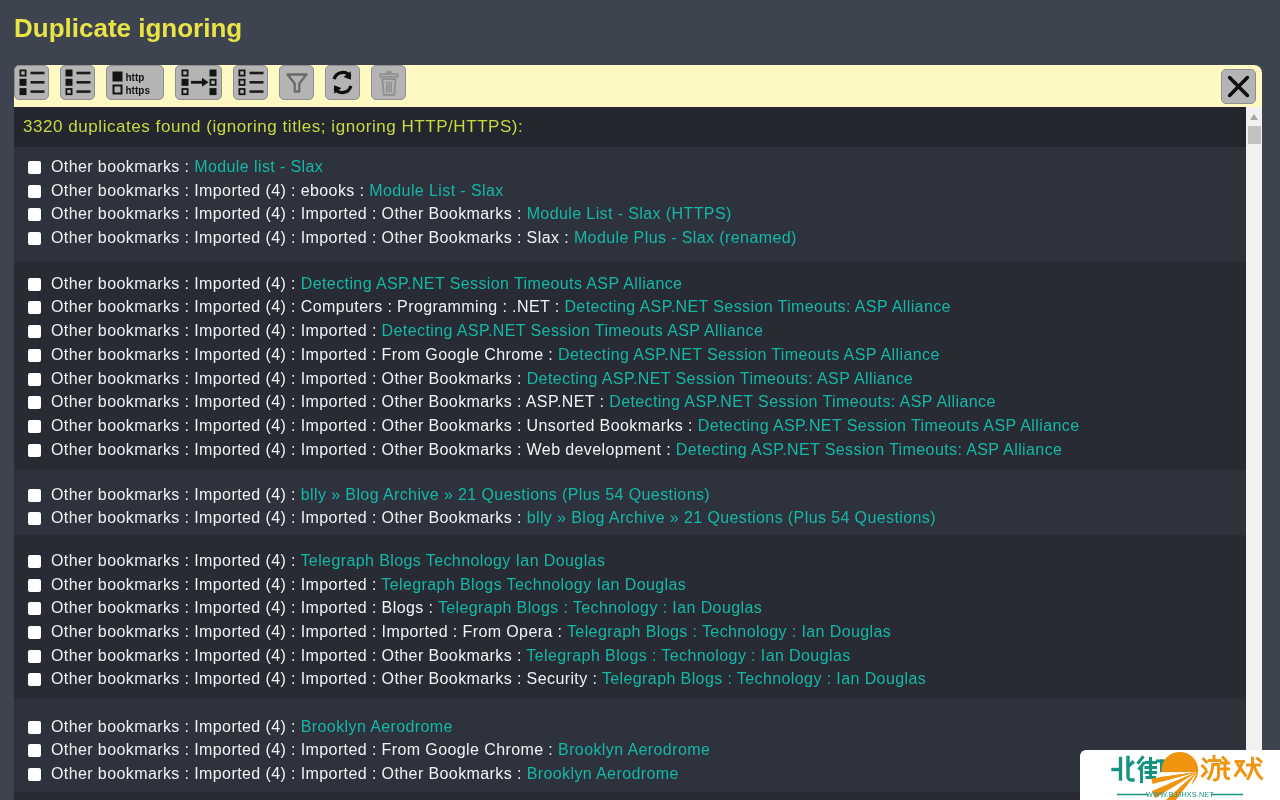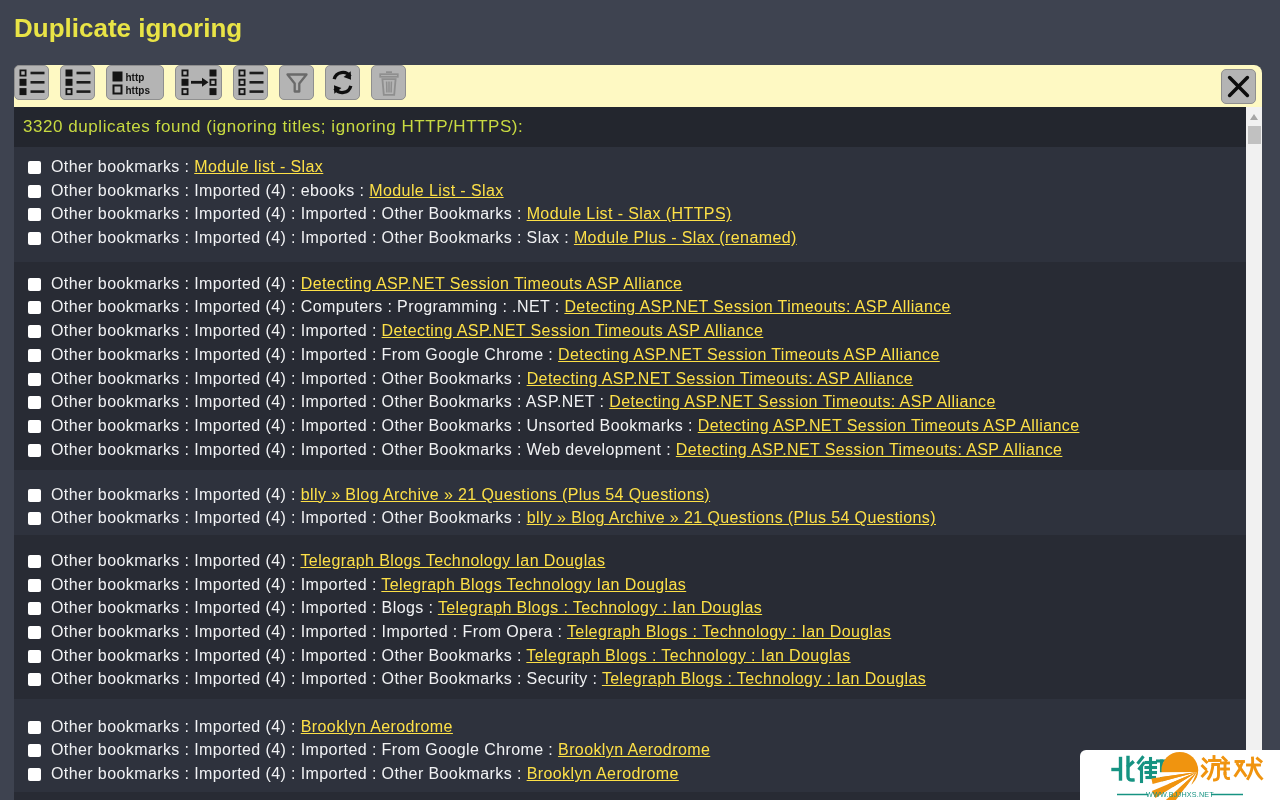--- a/index.html
+++ b/index.html
@@ -12,21 +12,21 @@
 #msg{height:40px;background:#23262e;color:#c8da41;font-size:17px;line-height:40px;padding-left:9px;letter-spacing:0.55px}
 .grp{padding:8px 0 12px}
 .g2x{padding-top:10px;padding-bottom:9px}
 .g3x{padding-top:12.5px;padding-bottom:4.5px}
 .g4x{padding-top:14.25px;padding-bottom:8px}
 .g5x{padding-top:15.7px;padding-bottom:6.7px}
 .ga{background:#2e323d}
 .gb{background:#282b34}
 .r{height:23.7px;line-height:23.7px;padding-left:14px;font-size:16px;color:#f1f2f4;white-space:nowrap;letter-spacing:0.4px}
 .cb{display:inline-block;width:13px;height:13px;background:#fff;border-radius:2px;vertical-align:-2px;margin-right:10px}
-a{color:#fde047;text-decoration:underline}
+a{color:#14b8a6;}
 #sbar{position:absolute;right:0;top:42px;width:16px;height:693px;background:#f1f1f1}
 #sarrow{position:absolute;left:3.5px;top:7px;width:0;height:0;border-left:4.5px solid transparent;border-right:4.5px solid transparent;border-bottom:6px solid #a6a6a6}
 #sthumb{position:absolute;left:1.5px;top:18.5px;width:13px;height:18px;background:#c1c1c1}
 #wm{position:absolute;left:1080px;top:750px;width:200px;height:50px;background:#fff;border-radius:6px 0 0 0}
 </style></head>
 <body>
 <div id="title">Duplicate ignoring</div>
 <div id="panel">
  <div id="toolbar">
   <div class="tb w35">

